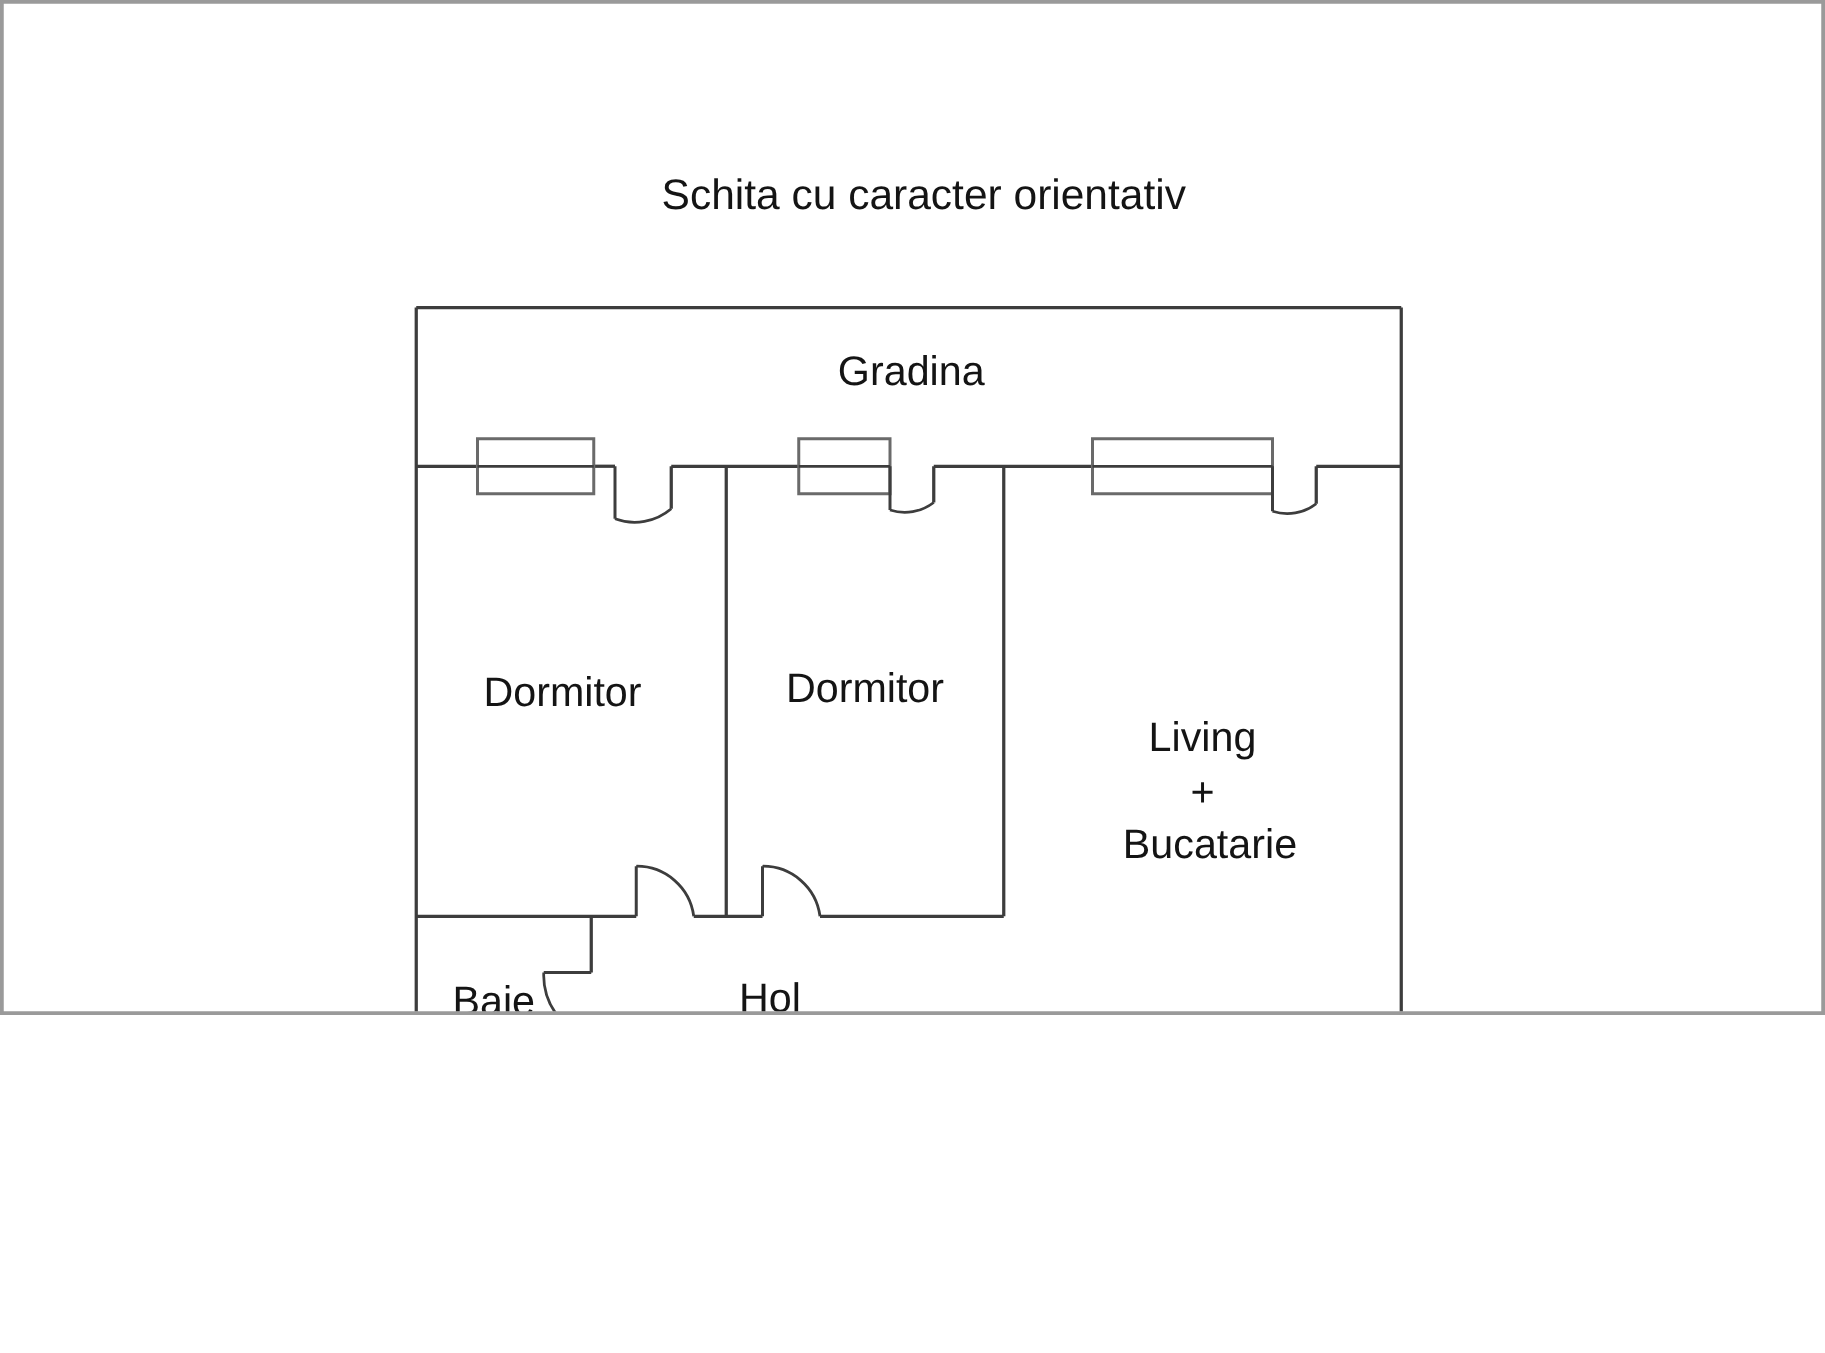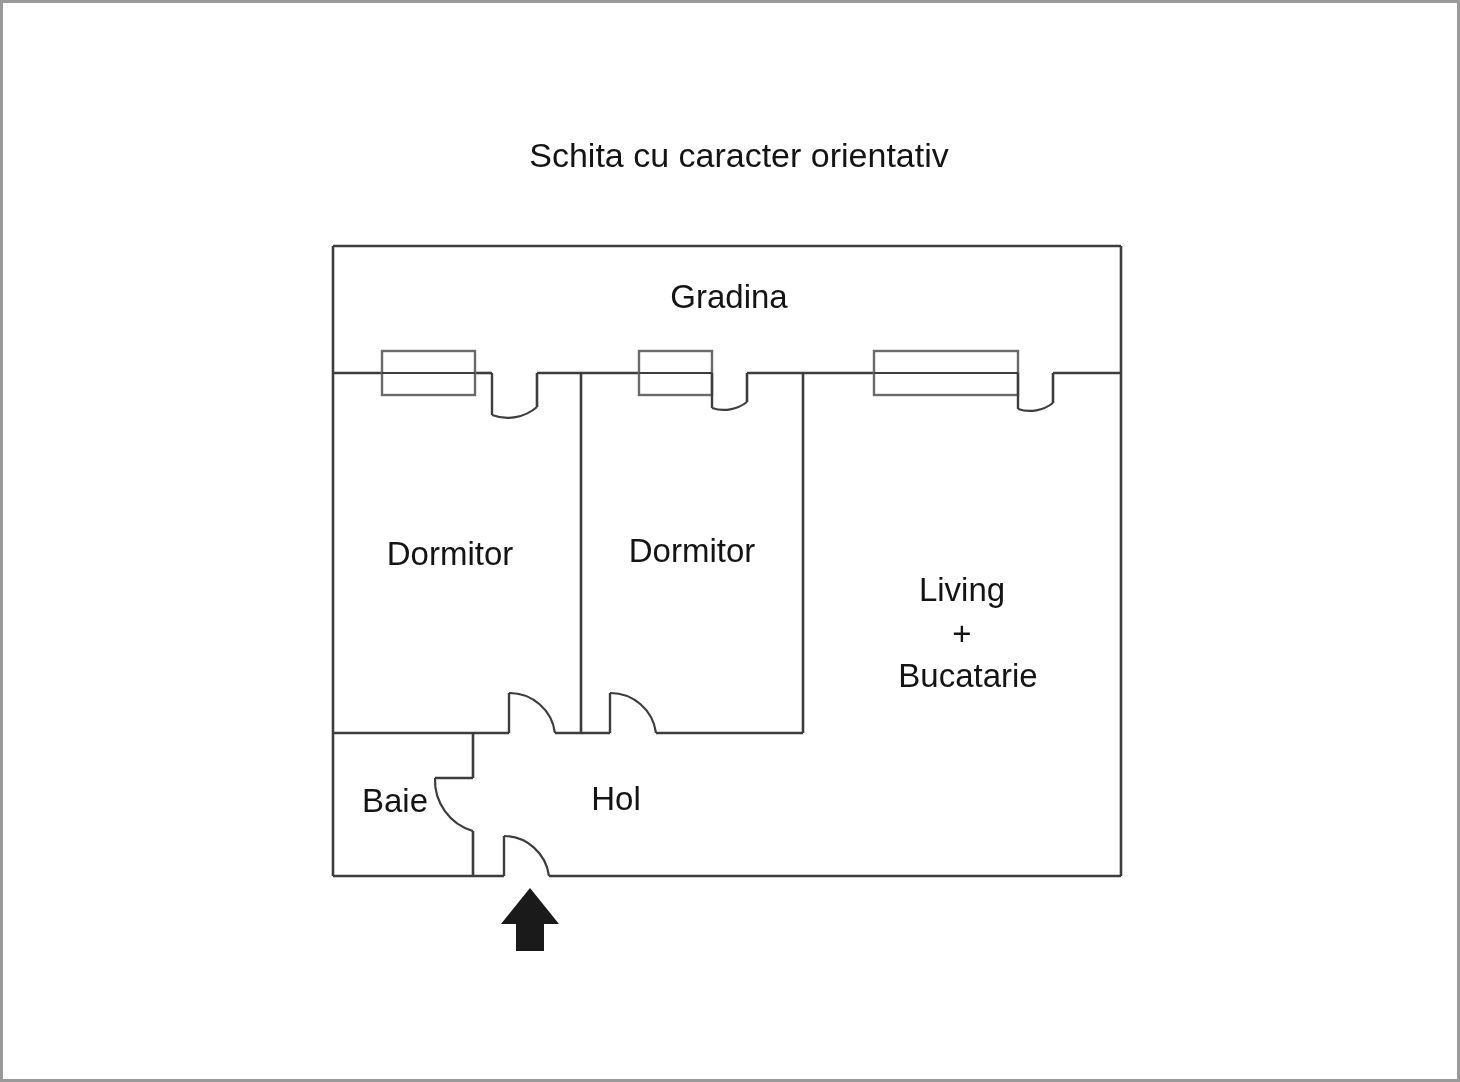--- a/index.html
+++ b/index.html
@@ -7,21 +7,21 @@
     margin: 0;
     padding: 0;
     background: #ffffff;
   }
   body {
     font-family: "Liberation Sans", sans-serif;
   }
   #page {
     position: relative;
     width: 1460px;
-    height: 1082px;
+    height: 812px;
     background: #ffffff;
     box-sizing: border-box;
     border: 3px solid #9a9a9a;
     overflow: hidden;
   }
   #plan-svg {
     position: absolute;
     left: 0;
     top: 0;
     width: 1454px;

